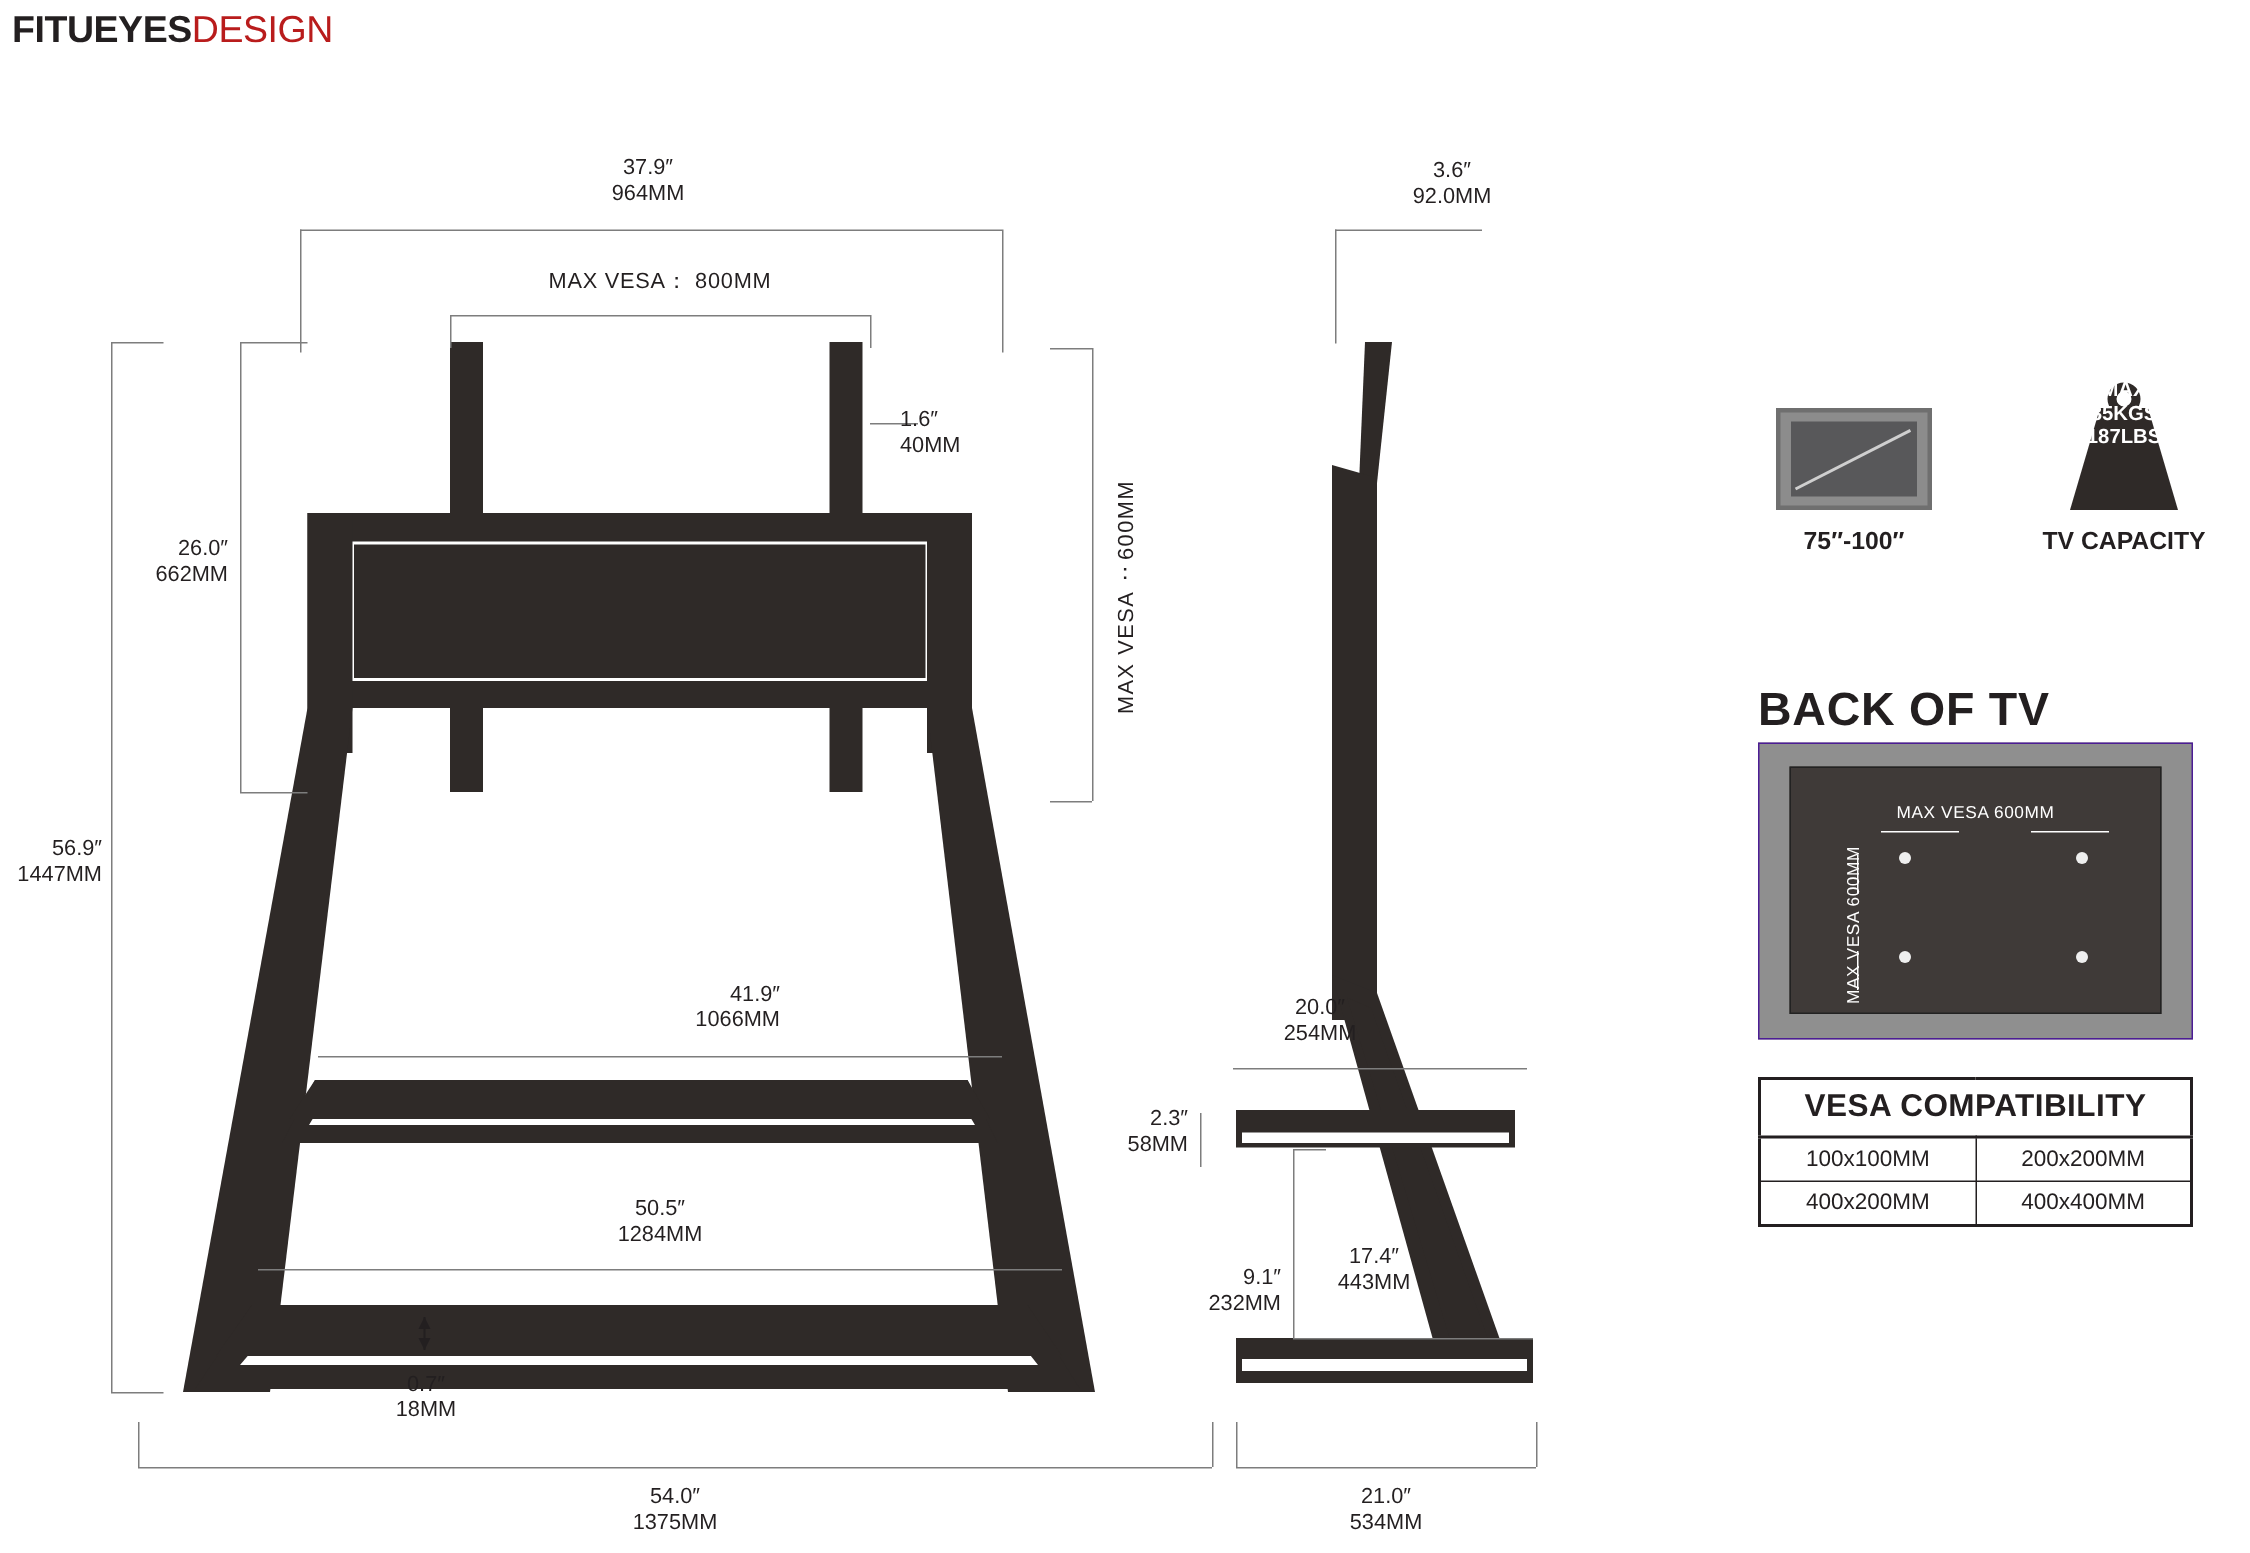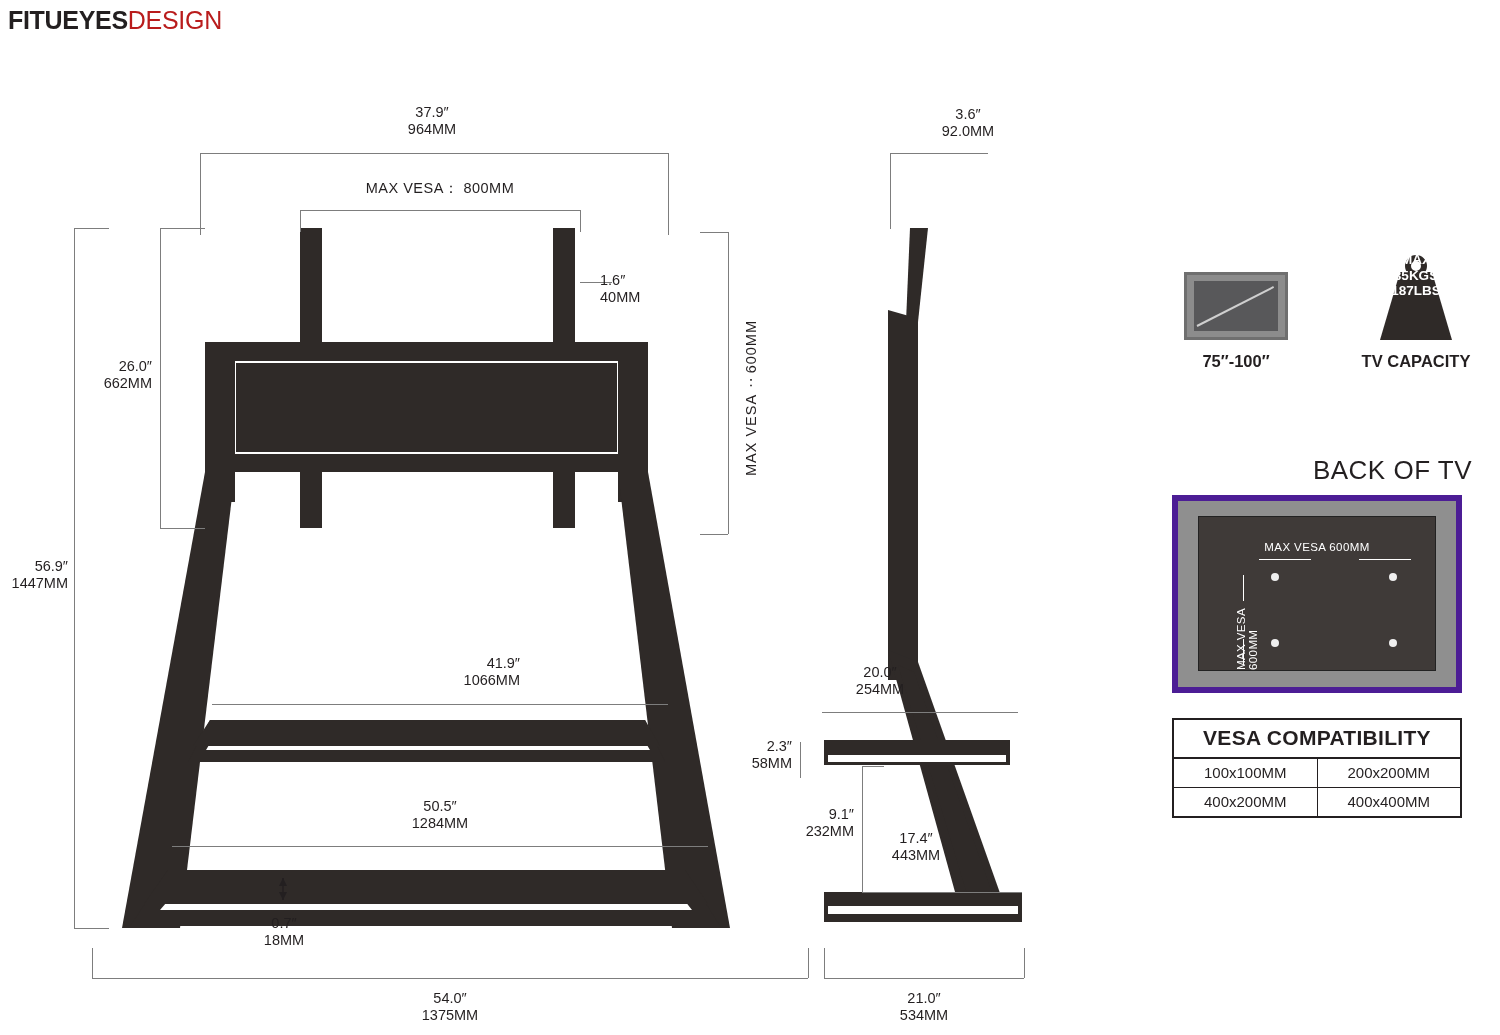--- a/index.html
+++ b/index.html
@@ -93,30 +93,30 @@
     position: absolute;
     left: 0; right: 0; top: 24px;
     text-align: center;
     color: #ffffff;
     font-size: 13.5px;
     font-weight: 700;
     line-height: 15.5px;
   }
   #back-of-tv-title {
     left: 1172px; top: 455px; width: 300px;
-    text-align: right;
-    font-size: 26px;
-    font-weight: 400;
+    text-align: left;
+    font-size: 31px;
+    font-weight: 700;
     letter-spacing: 0.5px;
   }
   #back-tv-outer {
     left: 1172px; top: 495px;
     width: 290px; height: 198px;
     background: #8f8f8f;
-    border: 6px solid #4c1d95;
+    border: 1px solid #4c1d95;
     box-sizing: border-box;
   }
   #back-tv-inner {
     position: absolute;
     left: 20px; top: 15px; right: 20px; bottom: 16px;
     background: #3f3a38;
     border: 1px solid #222;
     box-sizing: border-box;
   }
   .vesa-hole {
@@ -315,21 +315,21 @@
     <span class="l2">58MM</span>
   </div>
   <div class="abs vline" style="left:800px; top:742px; height:36px;"></div>
 
   <div class="abs dim" style="left:830px; top:664px; width:100px;">
     <span>20.0″</span>
     <span class="l2">254MM</span>
   </div>
   <div class="abs hline" style="left:822px; top:712px; width:196px;"></div>
 
-  <div class="abs dim dim-left" style="left:782px; top:806px; width:72px;">
+  <div class="abs dim dim-left" style="left:782px; top:844px; width:72px;">
     <span>9.1″</span>
     <span class="l2">232MM</span>
   </div>
   <div class="abs vline" style="left:862px; top:766px; height:126px;"></div>
   <div class="abs hline" style="left:862px; top:766px; width:22px;"></div>
   <div class="abs hline" style="left:862px; top:892px; width:160px;"></div>
 
   <div class="abs dim" style="left:848px; top:830px; width:136px;">
     <span>17.4″</span>
     <span class="l2">443MM</span>

